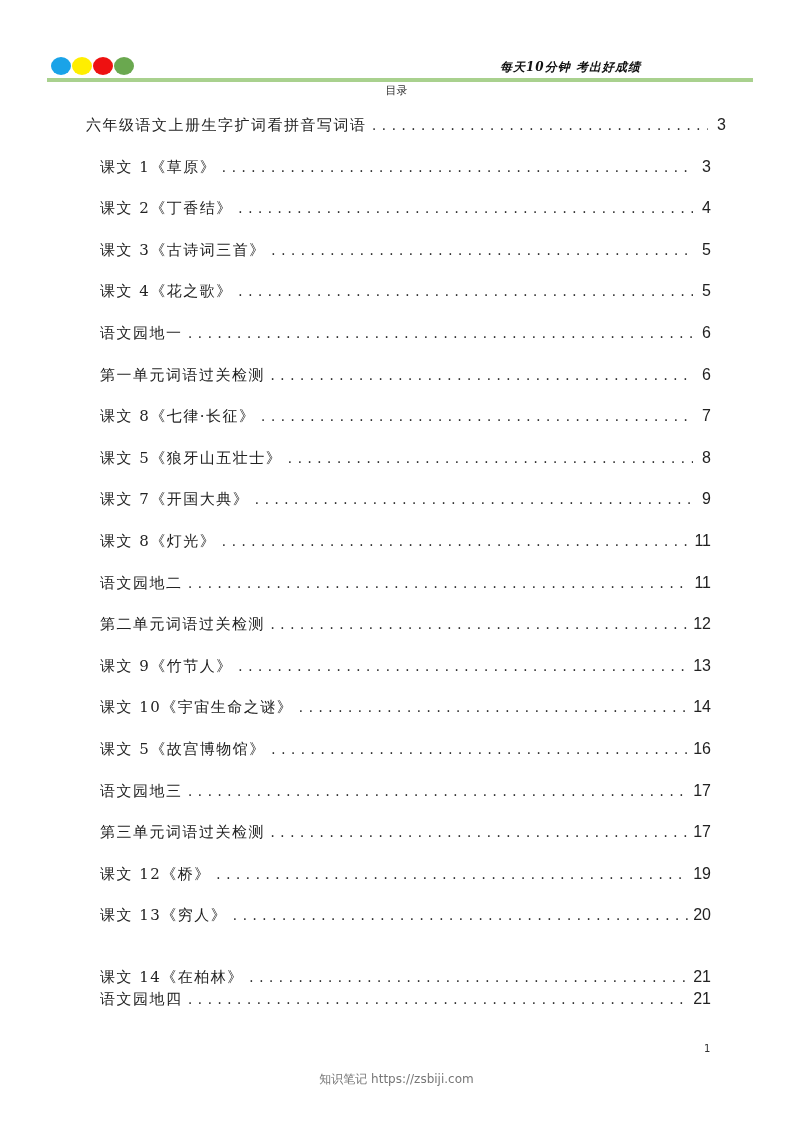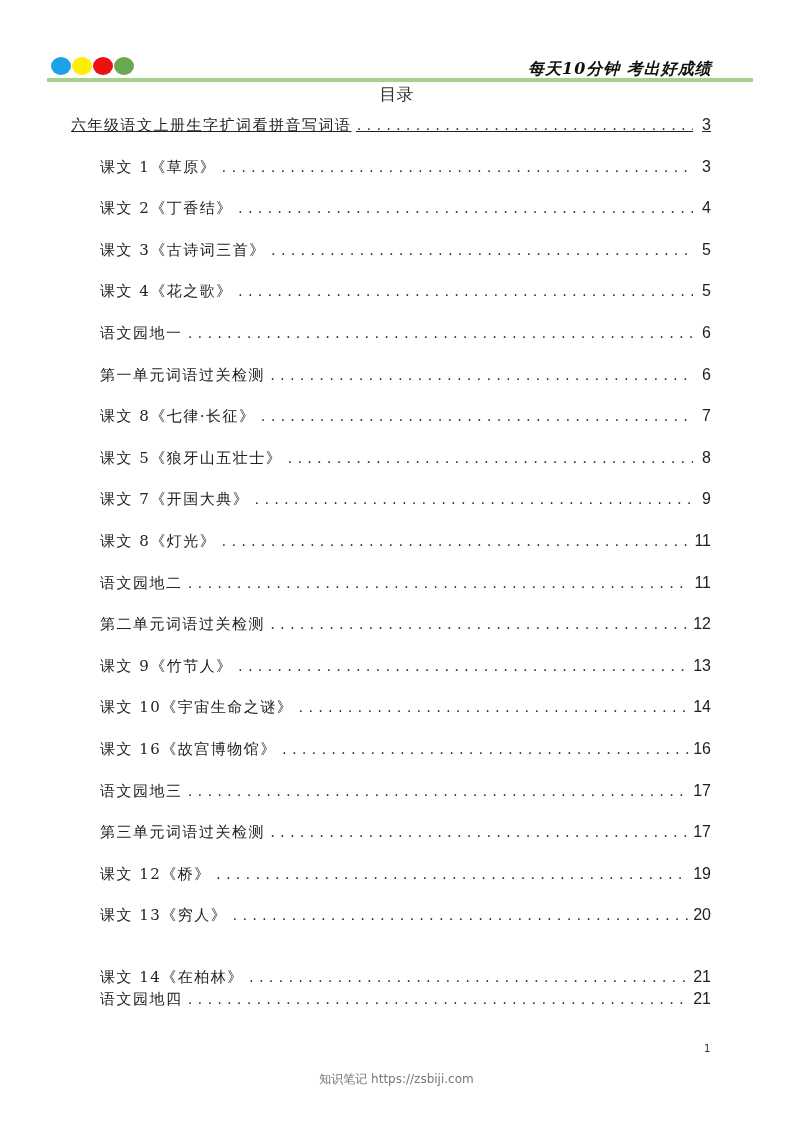--- a/index.html
+++ b/index.html
@@ -1,26 +1,26 @@
 <!DOCTYPE html>
 <html><head>
 <meta charset="utf-8">
 <style>
   html, body { margin:0; padding:0; background:#ffffff; }
   body { width:793px; height:1122px; position:relative; overflow:hidden;
          font-family:"DejaVu Serif","Liberation Serif",serif; color:#222; }
   .header { position:absolute; left:0; top:0; width:793px; height:100px; }
   .dots { position:absolute; left:51px; top:57px; display:flex; gap:1px; }
   .dot { width:20px; height:18px; border-radius:50%; }
-  .slogan { position:absolute; left:528px; top:59px; font-size:16px; font-weight:bold;
+  .slogan { position:absolute; left:500px; top:59px; font-size:12px; font-weight:bold;
             font-style:italic; color:#111; letter-spacing:1px;
             font-family:"DejaVu Serif","Liberation Serif",serif; }
   .rule { position:absolute; left:47px; top:78px; width:706px; height:4px; background:#a9d18e; }
   .toc-title { position:absolute; left:0; width:793px; top:83px; text-align:center;
-               font-size:17px; color:#333; font-family:"DejaVu Sans","Liberation Sans",sans-serif; }
+               font-size:11px; color:#333; font-family:"DejaVu Sans","Liberation Sans",sans-serif; }
   .toc { position:absolute; left:0; top:0; width:793px; }
   .toc-row { position:absolute; display:flex; align-items:baseline; font-size:15px;
              height:22px; line-height:22px; color:#222; }
   .toc-row .label { white-space:nowrap; letter-spacing:1.5px; }
   .toc-row .leader { flex:1; overflow:hidden; white-space:nowrap; margin:0 4px;
                      font-family:"DejaVu Sans Mono",monospace; font-size:12px; letter-spacing:2.6px;
                      color:#333; }
   .toc-row .page { white-space:nowrap; font-family:"Liberation Sans","DejaVu Sans",sans-serif;
                    font-size:16px; text-align:right; min-width:14px; }
   .page-num { position:absolute; left:704px; top:1043px; font-size:10px; color:#333;
@@ -38,21 +38,21 @@
     <div class="dot" style="background:#ee1111"></div>
     <div class="dot" style="background:#6aa84f"></div>
   </div>
   <div class="slogan">每天10分钟 考出好成绩</div>
   <div class="rule"></div>
 </div>
 
 <div class="toc-title">目录</div>
 
 <div class="toc" id="toc">
-    <div class="toc-row" style="left: 71px; width: 640px; top: 114px; text-decoration: underline;">
+    <div class="toc-row" style="left: 86px; width: 640px; top: 114px;">
       <span class="label">六年级语文上册生字扩词看拼音写词语</span>
       <span class="leader">........................................................................................................................................................................................................</span>
       <span class="page">3</span>
     </div>
     <div class="toc-row" style="left: 100px; width: 611px; top: 156px;">
       <span class="label">课文 1《草原》</span>
       <span class="leader">........................................................................................................................................................................................................</span>
       <span class="page">3</span>
     </div>
     <div class="toc-row" style="left: 100px; width: 611px; top: 197px;">
@@ -114,21 +114,21 @@
       <span class="label">课文 9《竹节人》</span>
       <span class="leader">........................................................................................................................................................................................................</span>
       <span class="page">13</span>
     </div>
     <div class="toc-row" style="left: 100px; width: 611px; top: 696px;">
       <span class="label">课文 10《宇宙生命之谜》</span>
       <span class="leader">........................................................................................................................................................................................................</span>
       <span class="page">14</span>
     </div>
     <div class="toc-row" style="left: 100px; width: 611px; top: 738px;">
-      <span class="label">课文 16《故宫博物馆》</span>
+      <span class="label">课文 5《故宫博物馆》</span>
       <span class="leader">........................................................................................................................................................................................................</span>
       <span class="page">16</span>
     </div>
     <div class="toc-row" style="left: 100px; width: 611px; top: 780px;">
       <span class="label">语文园地三</span>
       <span class="leader">........................................................................................................................................................................................................</span>
       <span class="page">17</span>
     </div>
     <div class="toc-row" style="left: 100px; width: 611px; top: 821px;">
       <span class="label">第三单元词语过关检测</span>

